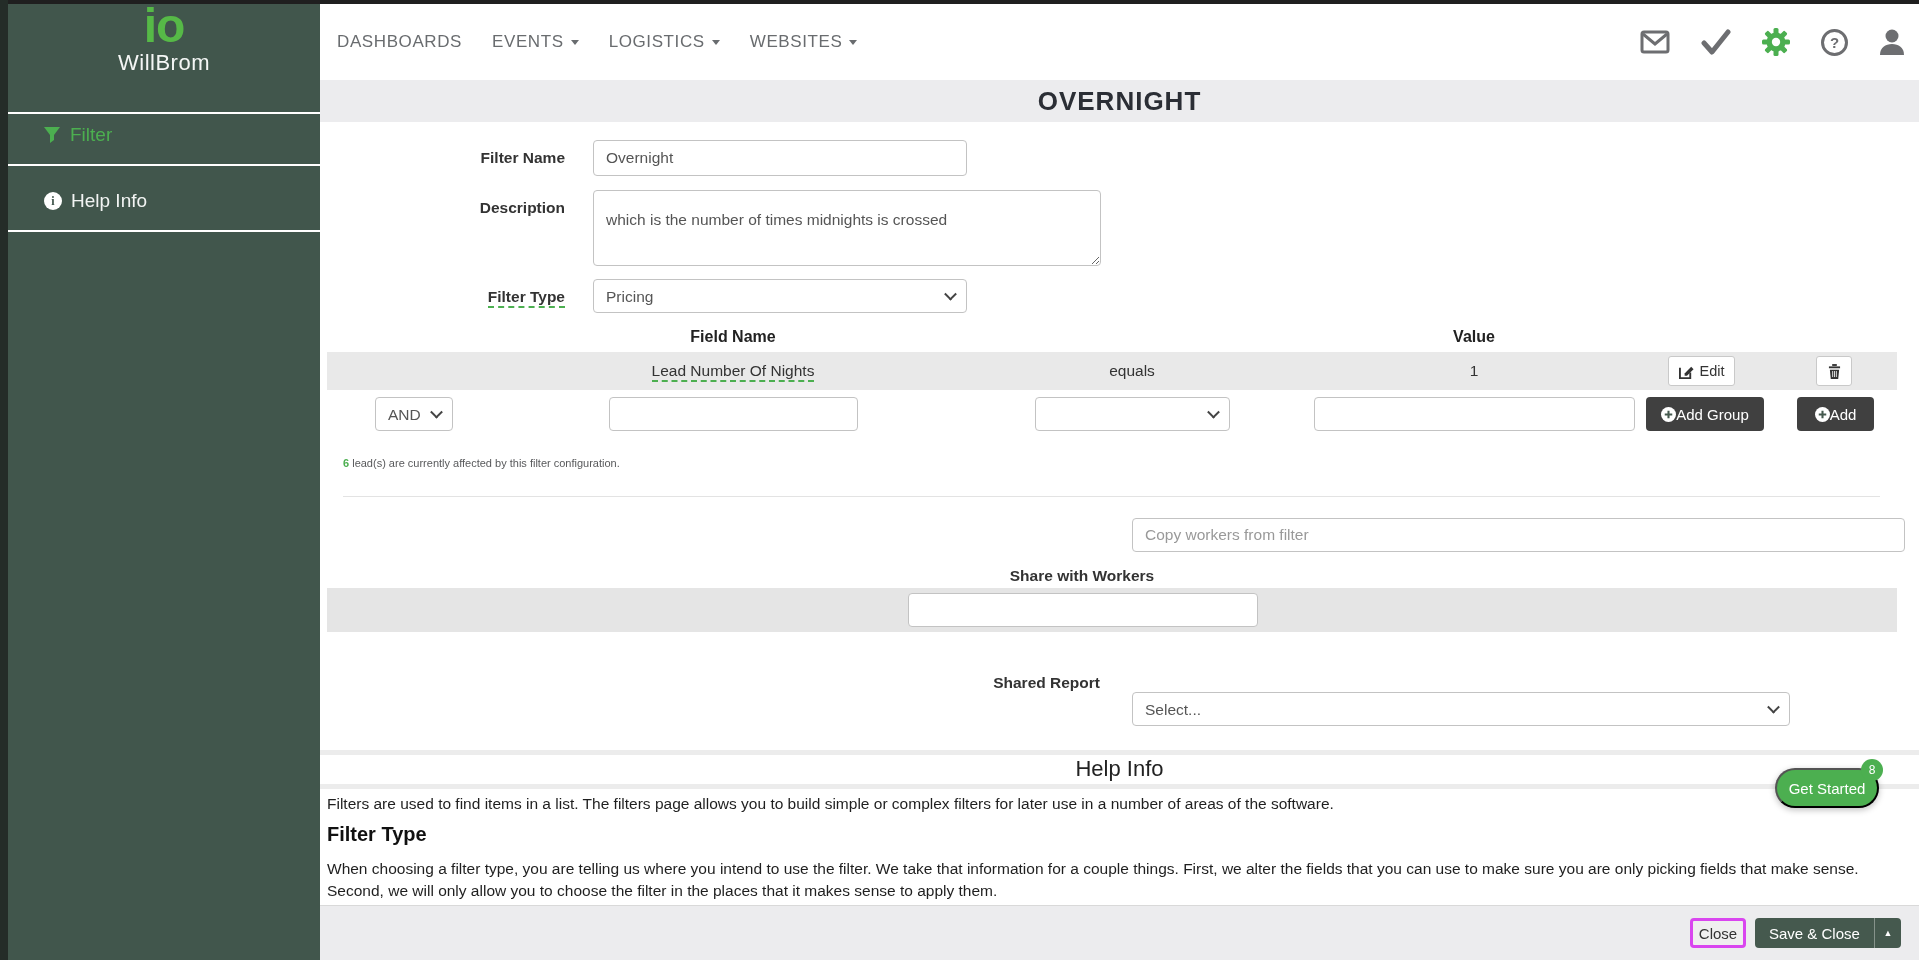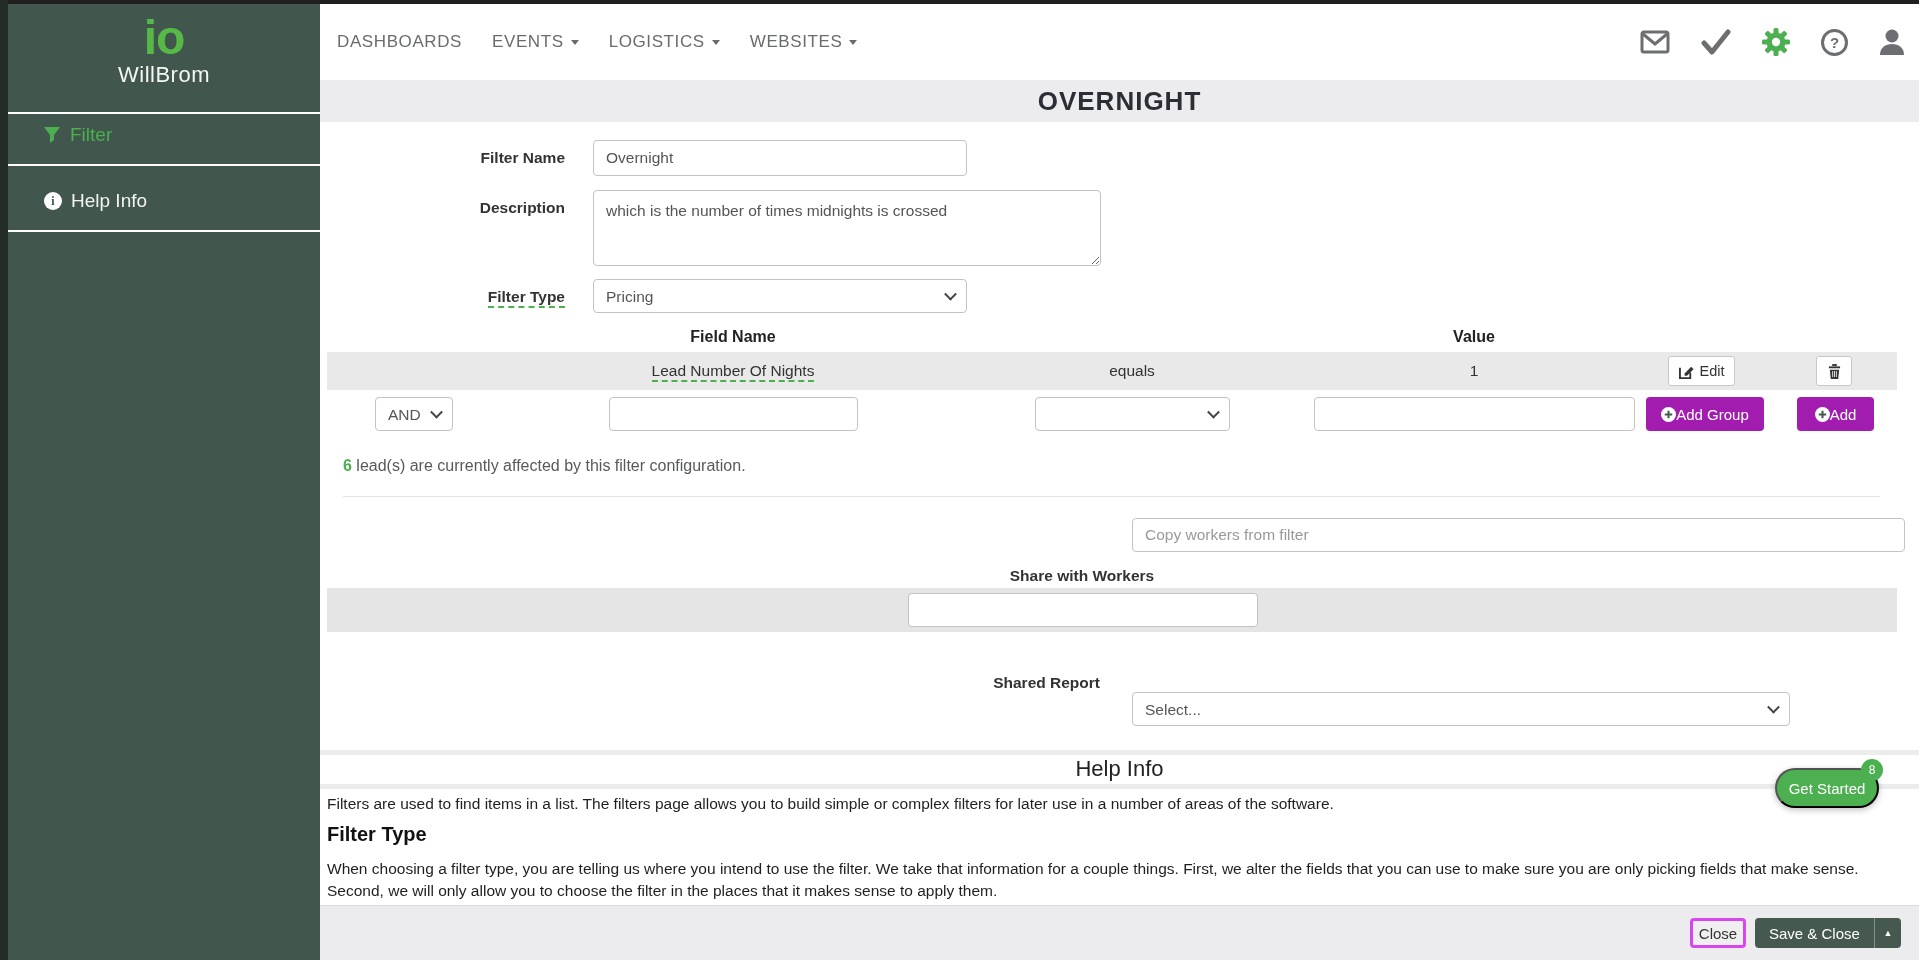--- a/index.html
+++ b/index.html
@@ -7,21 +7,21 @@
   body { font-family:"Liberation Sans", sans-serif; background:#fff; }
   .screen { position:relative; width:1919px; height:960px; overflow:hidden; background:#fff; }
   .abs { position:absolute; }
 
   
   .top-edge { left:0; top:0; width:1919px; height:4px; background:#1f1f1f; }
   .left-edge { left:0; top:0; width:8px; height:960px; background:#242c28; }
 
   
   .sidebar { left:8px; top:4px; width:312px; height:956px; background:#41564c; color:#fff; }
-  .logo-wrap { padding-top:12px; text-align:center; }
+  .logo-wrap { text-align:center; }
   .logo { font-size:48px; font-weight:800; color:#56b947; letter-spacing:-1px; line-height:44px; }
   .brand { font-size:22px; color:#f4f6f5; letter-spacing:0.5px; margin-top:2px; }
   .side-divider { height:2px; background:#ffffff; width:100%; }
   .sd1 { left:0; top:108px; } .sd2 { left:0; top:160px; } .sd3 { left:0; top:226px; }
   .side-item { left:0; width:312px; display:flex; align-items:center; gap:9px; padding-left:13px; font-size:19px;margin-left:23px; }
   .side-item.filter { top:120px; color:#4caf50; }
   .side-item.help { top:186px; color:#f2f4f3; }
   .info-circle { display:inline-flex; width:18px; height:18px; border-radius:50%; background:#fff; color:#41564c; font-weight:bold; font-size:12px; align-items:center; justify-content:center; font-family:"Liberation Serif", serif; }
 
   
@@ -32,34 +32,34 @@
   .nav-icons .q-icon { width:27px; height:27px; border:3px solid #6d6e71; border-radius:50%; color:#6d6e71; font-weight:bold; font-size:15px; display:flex; align-items:center; justify-content:center; }
 
   
   .banner { left:320px; top:80px; width:1599px; height:42px; background:#ececee; display:flex; align-items:center; justify-content:center; }
   .banner h1 { font-size:26px; font-weight:bold; letter-spacing:1px; color:#2b2e35; }
 
   
   .field-label { color:#333; font-weight:bold; font-size:15.5px; text-align:right; width:185px; left:380px; }
   .dashed-green { border-bottom:2px dashed #4caf50; padding-bottom:1px; }
   input.box, textarea.box, select.box { border:1px solid #c3c3c3; border-radius:4px; font-size:15.5px; color:#555; padding:0 12px; outline:none; background:#fff; font-family:"Liberation Sans", sans-serif; }
-  textarea.box { padding-top:11px; resize:both; }
+  textarea.box { padding-top:20px; resize:both; }
   input.box::placeholder { color:#999; }
   .select-wrap { position:absolute; }
   .select-wrap select { appearance:none; -webkit-appearance:none; width:100%; height:100%; }
   .chev { position:absolute; right:12px; top:50%; width:9px; height:9px; border-right:2px solid #444; border-bottom:2px solid #444; transform:translateY(-70%) rotate(45deg); pointer-events:none; }
 
   .th { font-weight:bold; font-size:16px; color:#222; text-align:center; top:328px; }
   .grid-row { left:327px; top:352px; width:1570px; height:38px; background:#e9e9e9; }
   .cell { position:absolute; top:0; height:38px; line-height:38px; text-align:center; font-size:15.5px; color:#333; }
   .mini-btn { position:absolute; top:4px; height:30px; background:#fff; border:1px solid #c9c9c9; border-radius:3px; display:flex; align-items:center; justify-content:center; gap:6px; font-size:14.5px; color:#333; cursor:pointer; }
 
-  .btn-green { background:#a21caf; color:#fff; border:none; border-radius:4px; font-size:15px; display:flex; align-items:center; justify-content:center; cursor:pointer; font-family:"Liberation Sans", sans-serif; }
-
-  .leads-note { left:343px; top:457px; font-size:16px; color:#58595b; }
+  .btn-green { background:#404040; color:#fff; border:none; border-radius:4px; font-size:15px; display:flex; align-items:center; justify-content:center; cursor:pointer; font-family:"Liberation Sans", sans-serif; }
+
+  .leads-note { left:343px; top:457px; font-size:11px; color:#58595b; }
   .leads-note b { color:#4caf50; font-weight:bold; }
   .hr-line { left:343px; top:496px; width:1537px; height:1px; background:#e3e3e3; }
 
   .center-label { font-weight:bold; font-size:15.5px; color:#333; text-align:center; }
   .gray-band { left:327px; top:588px; width:1570px; height:44px; background:#e5e5e5; }
 
   .section-band { left:320px; width:1599px; height:5px; background:#ececec; }
   .help-heading { left:320px; top:756px; width:1599px; text-align:center; font-size:22px; color:#222; }
   .para { left:327px; color:#1f1f1f; font-size:15.5px; line-height:22px; }
   .sub-heading { left:327px; top:823px; font-size:20px; font-weight:bold; color:#111; }

